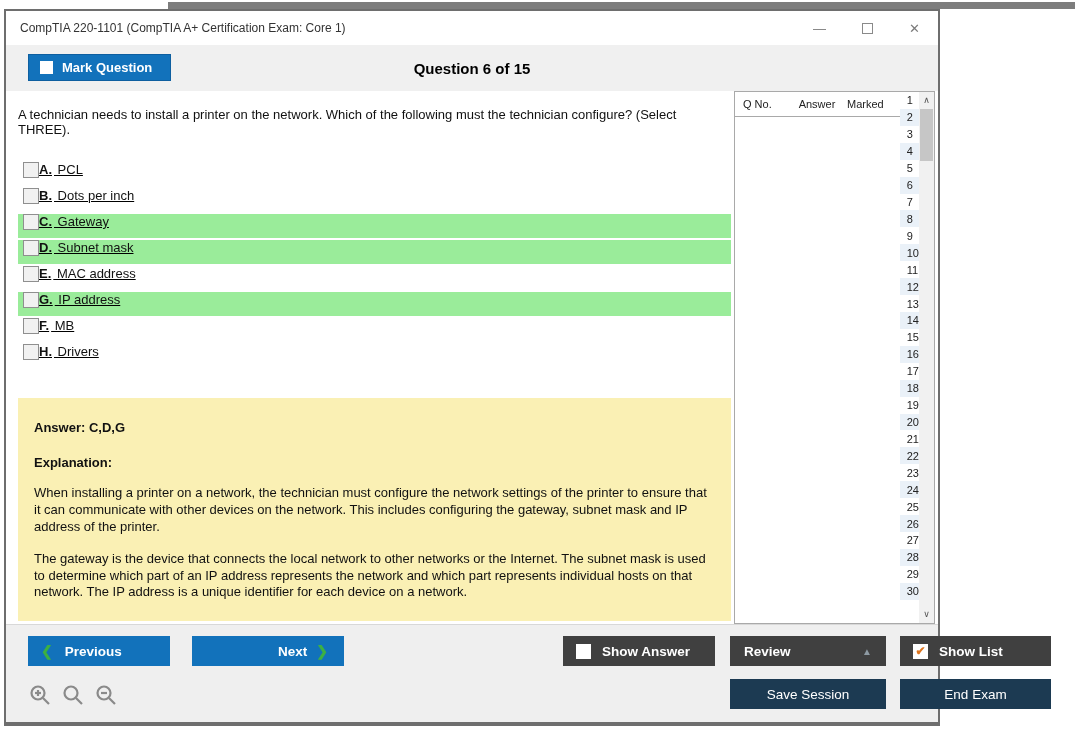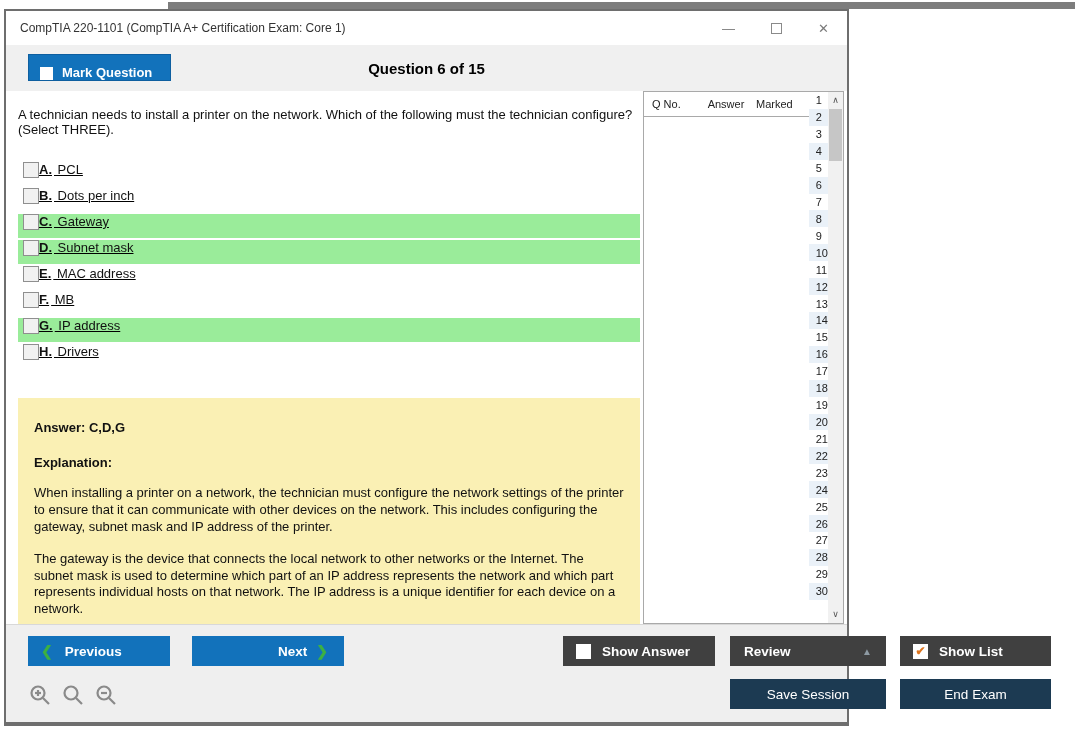--- a/index.html
+++ b/index.html
@@ -4,37 +4,37 @@
 <style>
   * { box-sizing: border-box; }
   html,body { margin:0; padding:0; }
   body {
     width:1075px; height:735px; background:#ffffff; position:relative;
     font-family:"Liberation Sans", sans-serif; overflow:hidden;
   }
   .bg-strip { position:absolute; left:168px; top:2px; width:907px; height:7px; background:#7d7d7d; }
 
   .window {
-    position:absolute; left:4px; top:9px; width:845px; height:717px;
+    position:absolute; left:4px; top:9px; width:936px; height:717px;
     background:#fff; border:2px solid #6e6e6e; border-bottom-width:4px;
   }
 
   
   .titlebar { height:34px; display:flex; align-items:center; padding:0 14px; position:relative; background:#fff; }
   .title-text { font-size:12px; color:#333; }
   .win-controls { position:absolute; right:18px; top:0; height:34px; display:flex; align-items:center; gap:36px; color:#7a7a7a; }
   .wc-min { font-size:13px; line-height:1; }
   .wc-max { width:11px; height:11px; border:1px solid #8a8a8a; display:inline-block; }
   .wc-close { font-size:13px; line-height:1; }
 
   
   .headerbar { height:46px; background:#f0f0f0; position:relative; }
   .mark-btn {
     position:absolute; left:22px; top:9px; height:27px; background:#1272BB;
-    color:#fff; font-weight:bold; font-size:13px; display:flex; align-items:flex-end;
+    color:#fff; font-weight:bold; font-size:13px; display:flex; align-items:center;
     gap:9px; padding:0 18px 0 11px; border:1px solid #0e5fa0;
   }
   .mark-cb { width:13px; height:13px; background:#fff; flex:0 0 auto; }
   .qcounter {
     position:absolute; left:0; right:0; top:0; height:46px; display:flex;
     align-items:center; justify-content:center; font-size:15px; font-weight:bold; color:#000;border-radius:17px;
   }
 
   
   .content { display:flex; height:533px; background:#fff; }
@@ -131,27 +131,27 @@
             <span class="opt-text"><b>C.</b> Gateway</span>
           </div>
           <div class="option-row hl">
             <span class="opt-cb"></span>
             <span class="opt-text"><b>D.</b> Subnet mask</span>
           </div>
           <div class="option-row">
             <span class="opt-cb"></span>
             <span class="opt-text"><b>E.</b> MAC address</span>
           </div>
+          <div class="option-row hl">
+            <span class="opt-cb"></span>
+            <span class="opt-text"><b>G.</b> IP address</span>
+          </div>
           <div class="option-row">
             <span class="opt-cb"></span>
             <span class="opt-text"><b>F.</b> MB</span>
-          </div>
-          <div class="option-row hl">
-            <span class="opt-cb"></span>
-            <span class="opt-text"><b>G.</b> IP address</span>
           </div>
           <div class="option-row">
             <span class="opt-cb"></span>
             <span class="opt-text"><b>H.</b> Drivers</span>
           </div>
         </div>
 
       <div class="answer-box">
         <p class="answer-line">Answer: C,D,G</p>
         <p class="expl-label">Explanation:</p>

